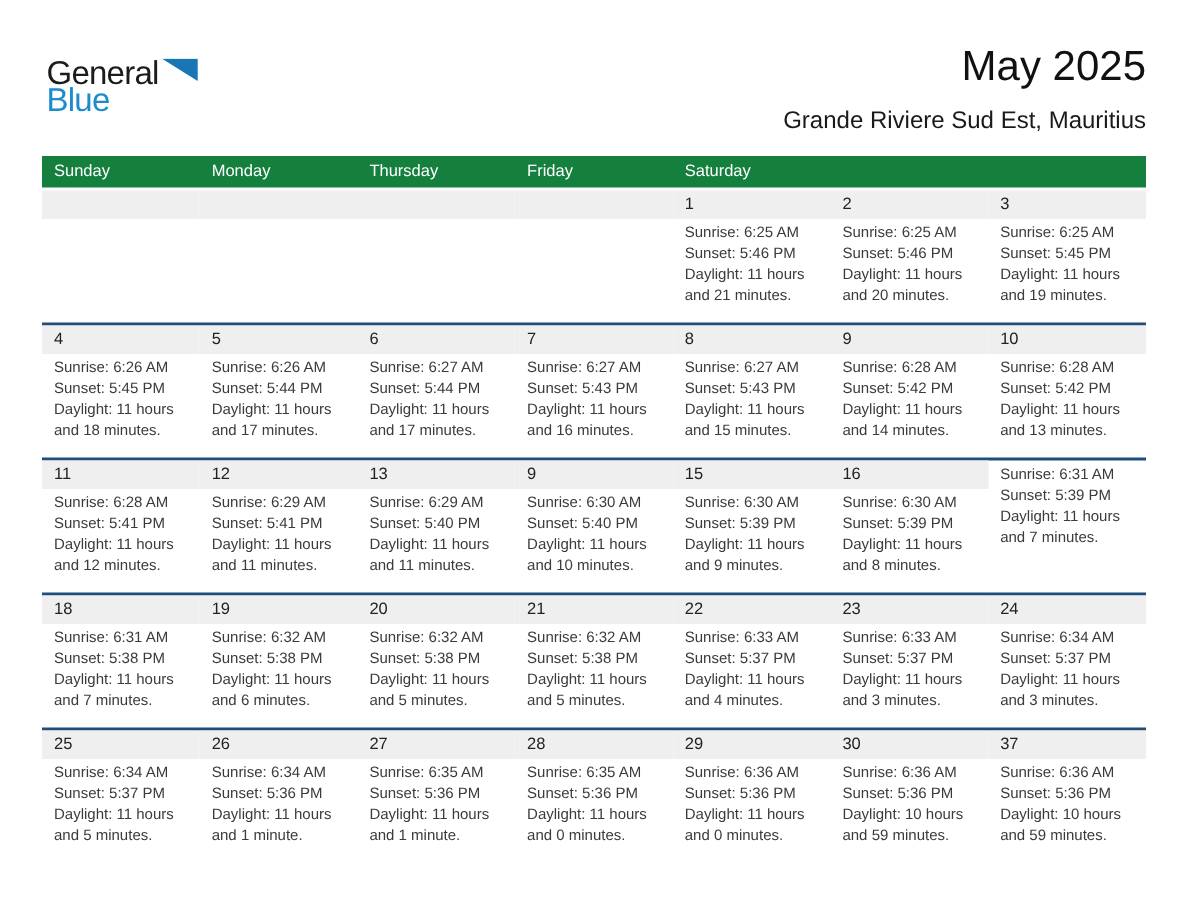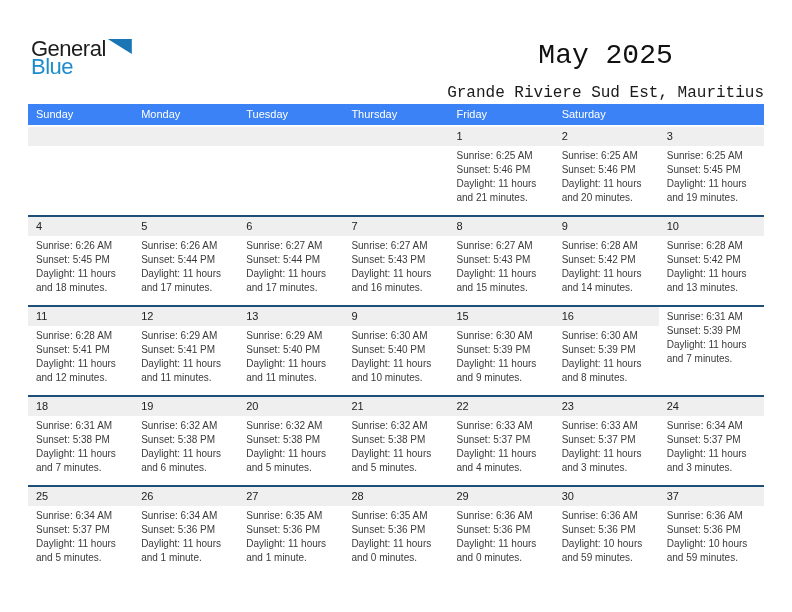--- a/index.html
+++ b/index.html
@@ -38,23 +38,22 @@
     line-height: 18px;
     text-align: left;
     padding-right: 9px;
     margin-top: -2px;
   }
 
   
   .title-block {
     position: absolute;
     right: 28px;
-    top: 40px;
-    text-align: center;
-    font-family: Liberation Mono, monospace;
+    top: 28px;
+    text-align: right;
   }
   .month-title {
     font-size: 28px;
     font-weight: 400;
     color: #111111;
     line-height: 32px;
   }
   .location-subtitle {
     font-size: 16px;
     font-weight: 400;
@@ -65,21 +64,21 @@
   
   .calendar {
     position: absolute;
     left: 28px;
     top: 104px;
     width: 736px;
   }
   .weekday-row {
     display: flex;
     height: 21px;
-    background: #3b82f6;
+    background: #15803d;
     margin-bottom: 2px;
   }
   .weekday-cell {
     width: 105.14px;
     color: #ffffff;
     font-size: 11px;
     line-height: 21px;
     padding-left: 8px;
     overflow: hidden;
     white-space: nowrap;
@@ -124,21 +123,20 @@
 
   <div class="title-block">
     <div class="month-title">May 2025</div>
     <div class="location-subtitle">Grande Riviere Sud Est, Mauritius</div>
   </div>
 
   <div class="calendar">
     <div class="weekday-row">
       <div class="weekday-cell">Sunday</div>
       <div class="weekday-cell">Monday</div>
-      <div class="weekday-cell">Tuesday</div>
       <div class="weekday-cell">Thursday</div>
       <div class="weekday-cell">Friday</div>
       <div class="weekday-cell">Saturday</div>
     </div>
     <div id="weeks-container">
         <div class="week-row">
           <div class="day-cell">
             <div class="day-number"></div>
             <div class="day-body"></div>
           </div>

